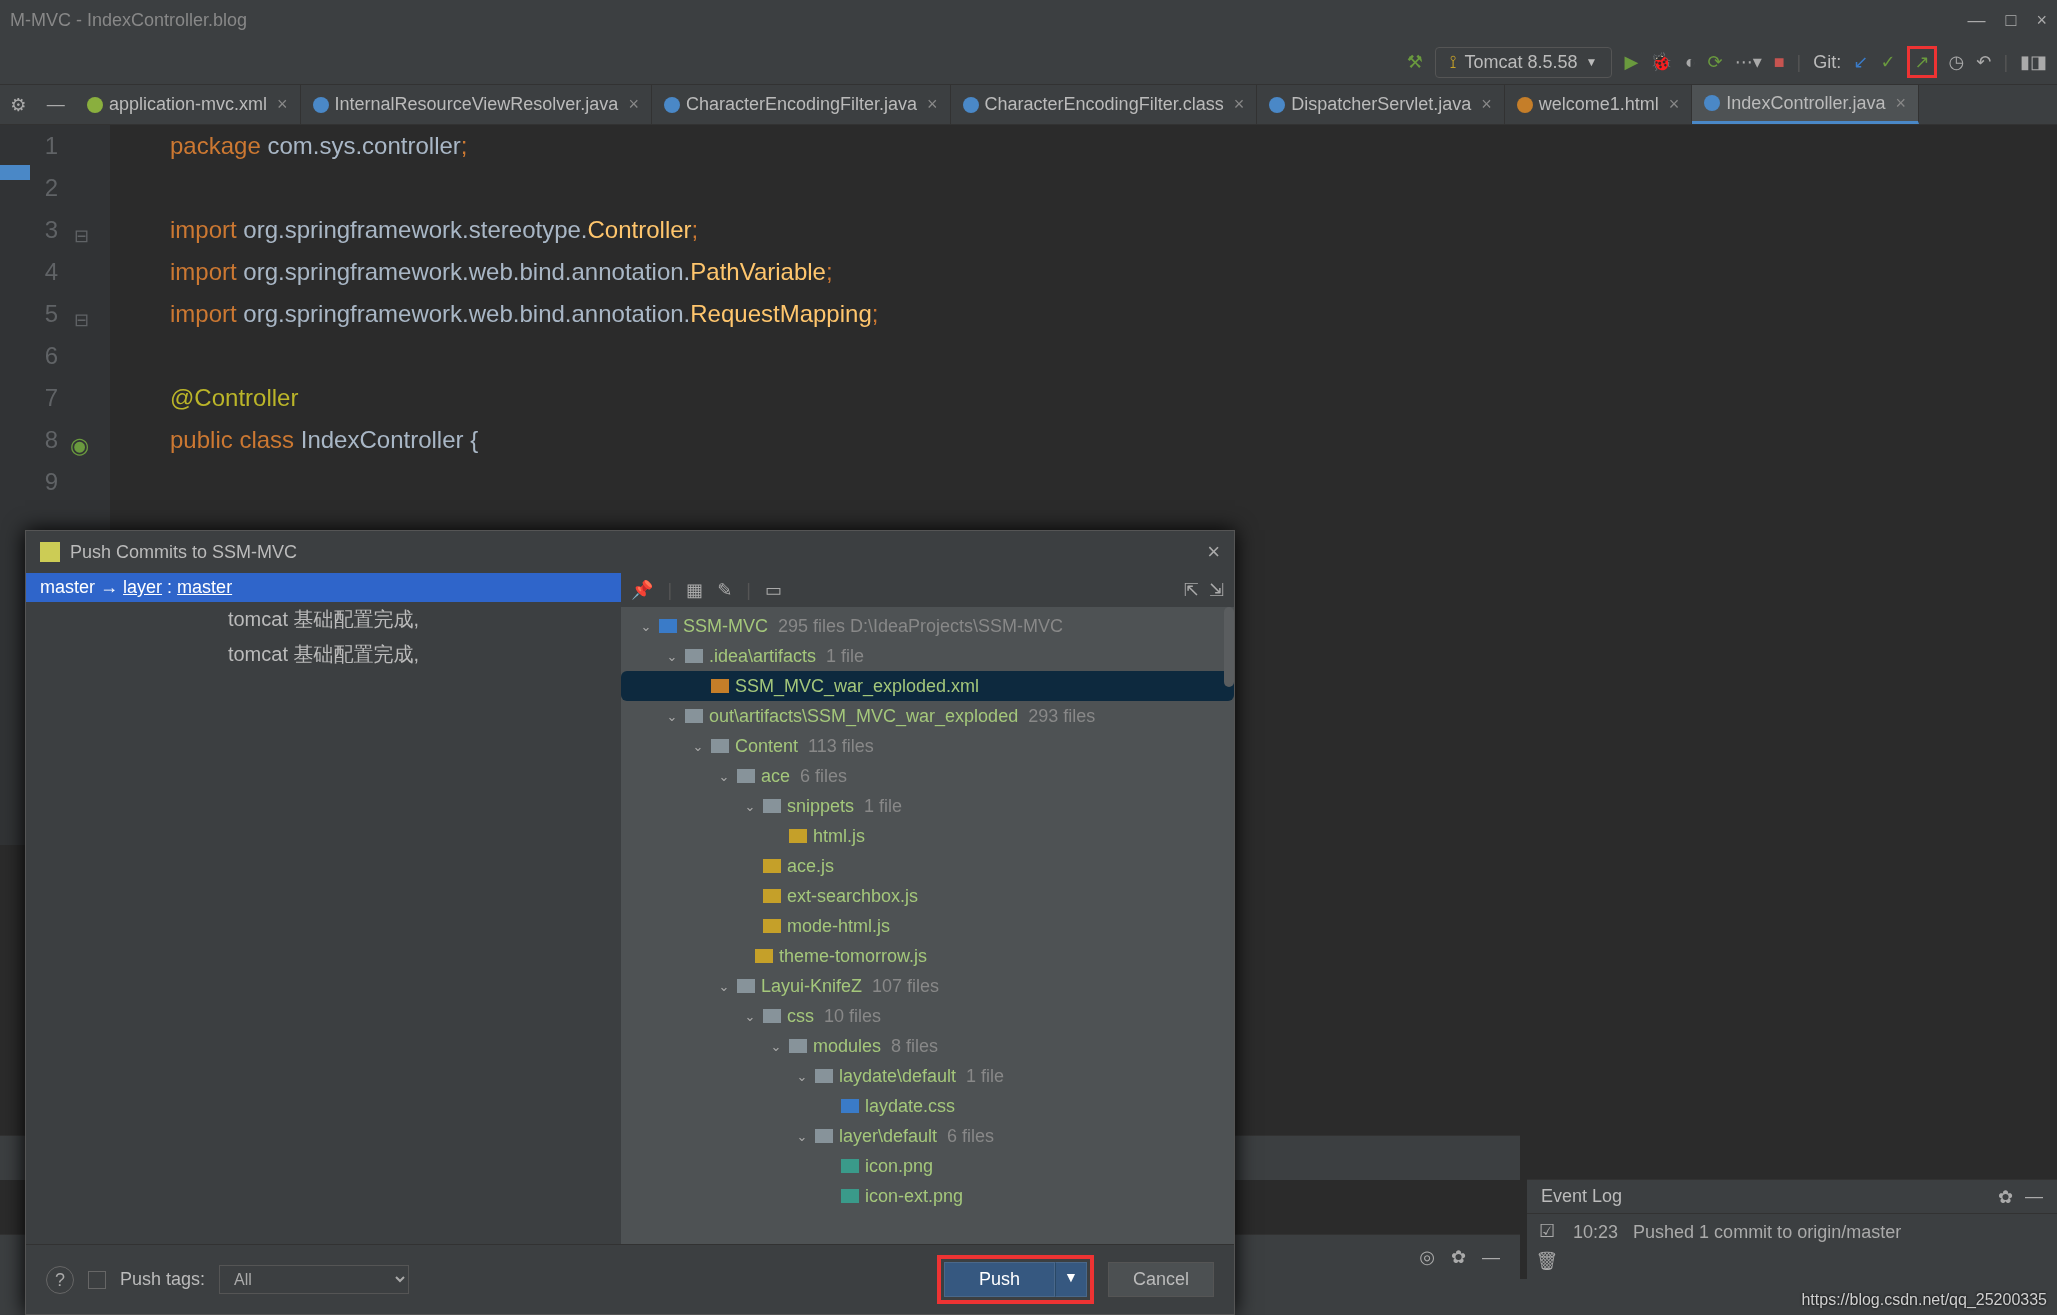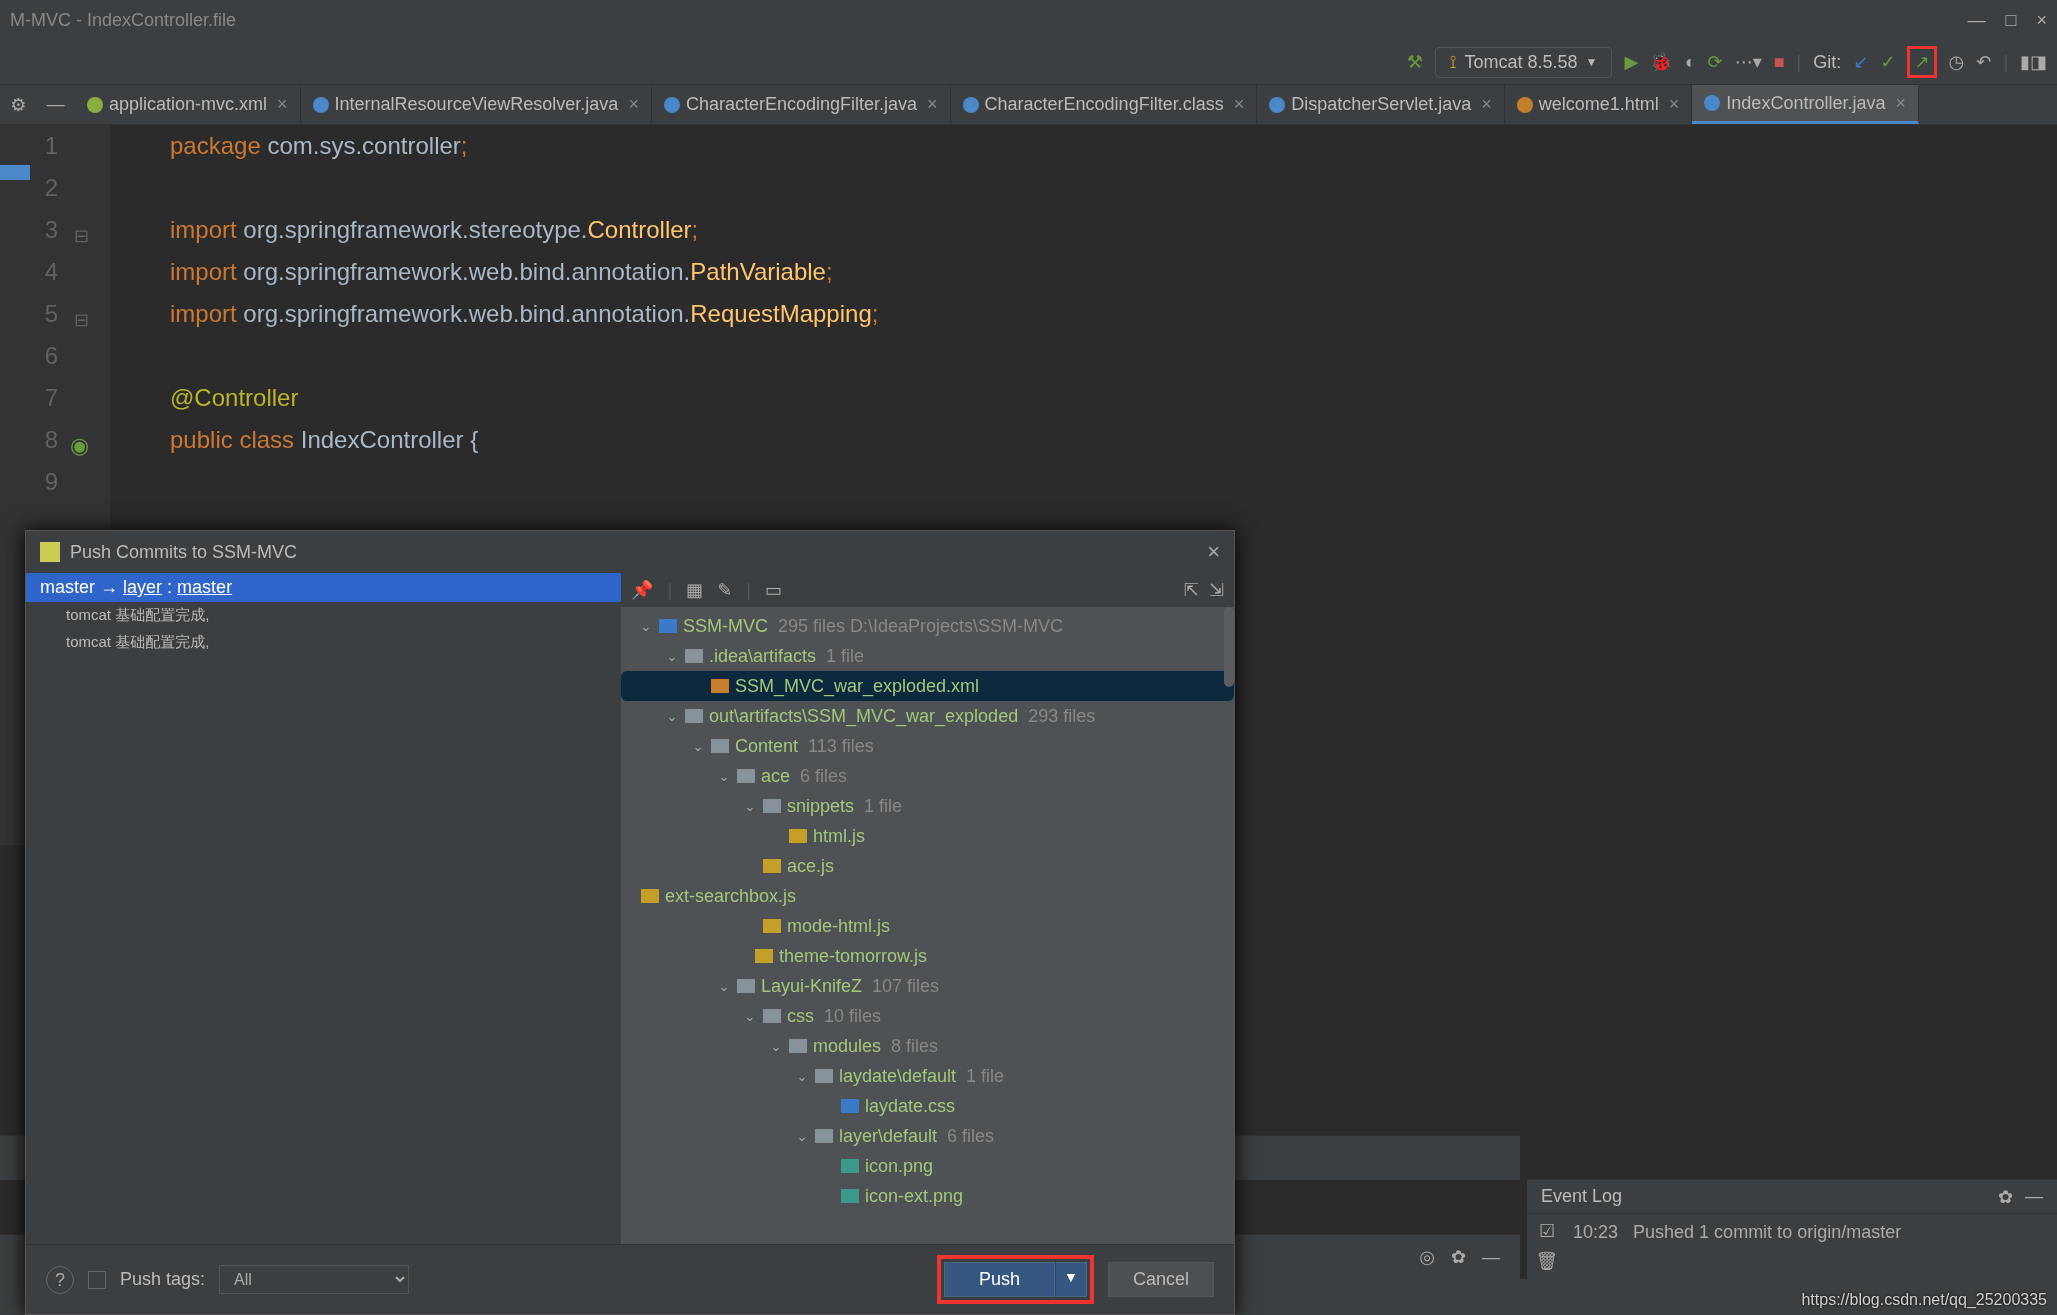--- a/index.html
+++ b/index.html
@@ -43,21 +43,21 @@
 
 
 .dialog { position:absolute; left:25px; top:530px; width:1210px; height:785px; background:#3c3f41; border:1px solid #555; box-shadow:0 0 20px #000; display:flex; flex-direction:column; }
 .dlg-title { height:42px; display:flex; align-items:center; padding:0 14px; color:#bbb; font-size:18px; }
 .dlg-title .dlg-icon { width:20px; height:20px; background:#cc5; margin-right:10px; }
 .dlg-title .dlg-close { margin-left:auto; color:#aaa; cursor:pointer; font-size:22px; }
 .dlg-body { flex:1; display:flex; overflow:hidden; }
 .commits { width:595px; background:#3c3f41; }
 .commits .branch-line { background:#2f65ca; color:#fff; padding:4px 14px; font-size:18px; }
 .commits .branch-line .lk { text-decoration:underline; }
-.commits .cm { padding:4px 40px; color:#bbb; font-size:15px; }
+.commits .cm { padding:4px 40px; color:#bbb; font-size:20px;text-align:center; }
 .files { flex:1; background:#4e5254; display:flex; flex-direction:column; position:relative; }
 .files .tb { height:34px; background:#3c3f41; display:flex; align-items:center; padding:0 10px; gap:14px; color:#aaa; }
 .files .tb .rt { margin-left:auto; display:flex; gap:10px; }
 .tree { flex:1; overflow:auto; padding:4px 0; font-size:18px; }
 .tree-row { display:flex; align-items:center; height:30px; color:#a4c77b; gap:6px; cursor:pointer; }
 .tree-row.sel { background:#0d293e; }
 .tree-row .exp { color:#aaa; width:14px; text-align:center; font-size:13px; }
 .tree-row .fico { width:18px; height:14px; }
 .fico.folder { background:#87939a; }
 .fico.proj { background:#3a7bc8; }
@@ -91,21 +91,21 @@
 
 .run-panel-stub { position:absolute; left:0; bottom:135px; width:1520px; height:45px; background:#3c3f41; border-top:1px solid #323232; }
 .run-panel-stub2 { position:absolute; left:0; bottom:36px; width:1520px; height:45px; background:#3c3f41; border-top:1px solid #323232; display:flex; align-items:center; justify-content:flex-end; padding-right:20px; gap:16px; color:#aaa; }
 
 .watermark { position:absolute; right:10px; bottom:6px; color:#d0d0d0; font-size:16px; text-shadow:0 0 3px #000; z-index:50; }
 </style>
 </head>
 <body>
 
 <div class="titlebar">
-  <span>M-MVC - IndexController.file</span>
+  <span>M-MVC - IndexController.blog</span>
   <div class="win-controls">
     <span>—</span>
     <span>□</span>
     <span>×</span>
   </div>
 </div>
 
 <div class="toolbar">
   <span class="ic" style="color:#6a9a3e">⚒</span>
   <div class="run-sel">
@@ -304,21 +304,21 @@
           <div class="tree-row" style="padding-left: 148px; align-items: center;">
             <span class="exp"></span>
             <span class="fico jsf"></span>
             <span class="nm">html.js</span>
           </div>
           <div class="tree-row" style="padding-left: 122px;">
             <span class="exp"></span>
             <span class="fico jsf"></span>
             <span class="nm">ace.js</span>
           </div>
-          <div class="tree-row" style="">
+          <div class="tree-row" style="padding-left: 122px;">
             <span class="exp"></span>
             <span class="fico jsf"></span>
             <span class="nm">ext-searchbox.js</span>
           </div>
           <div class="tree-row" style="padding-left: 122px;">
             <span class="exp"></span>
             <span class="fico jsf"></span>
             <span class="nm">mode-html.js</span>
           </div>
           <div class="tree-row" style="padding-left: 114px;">

